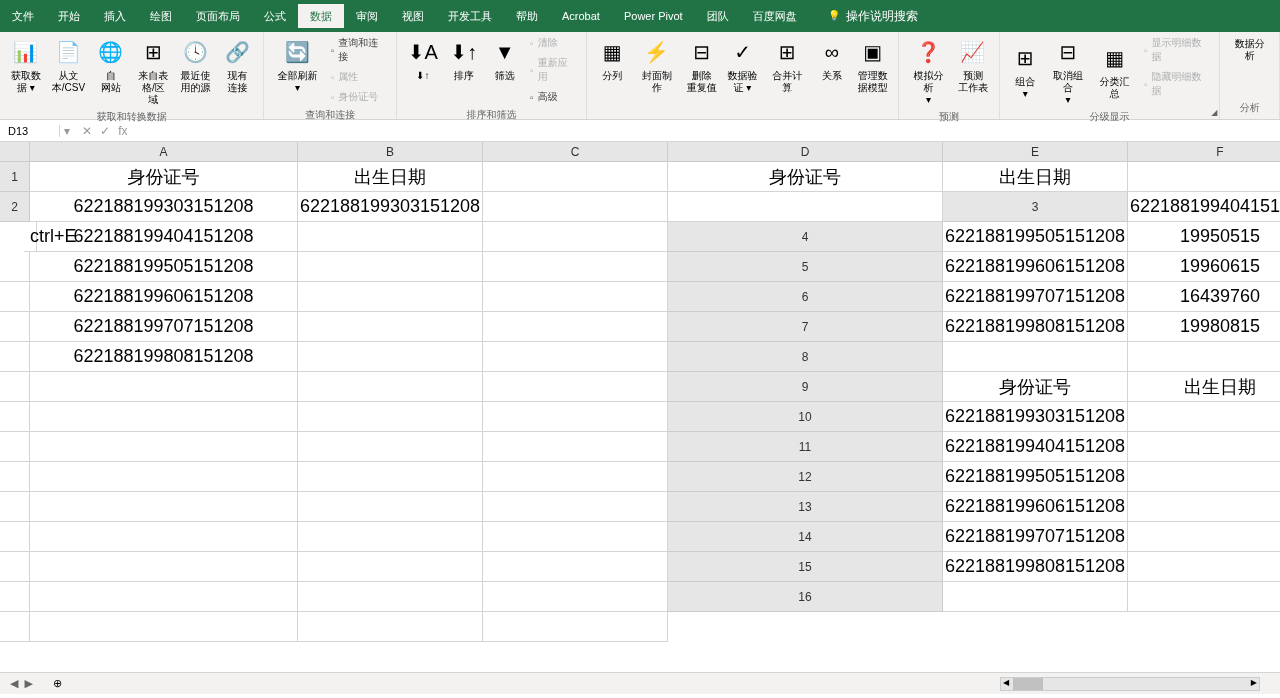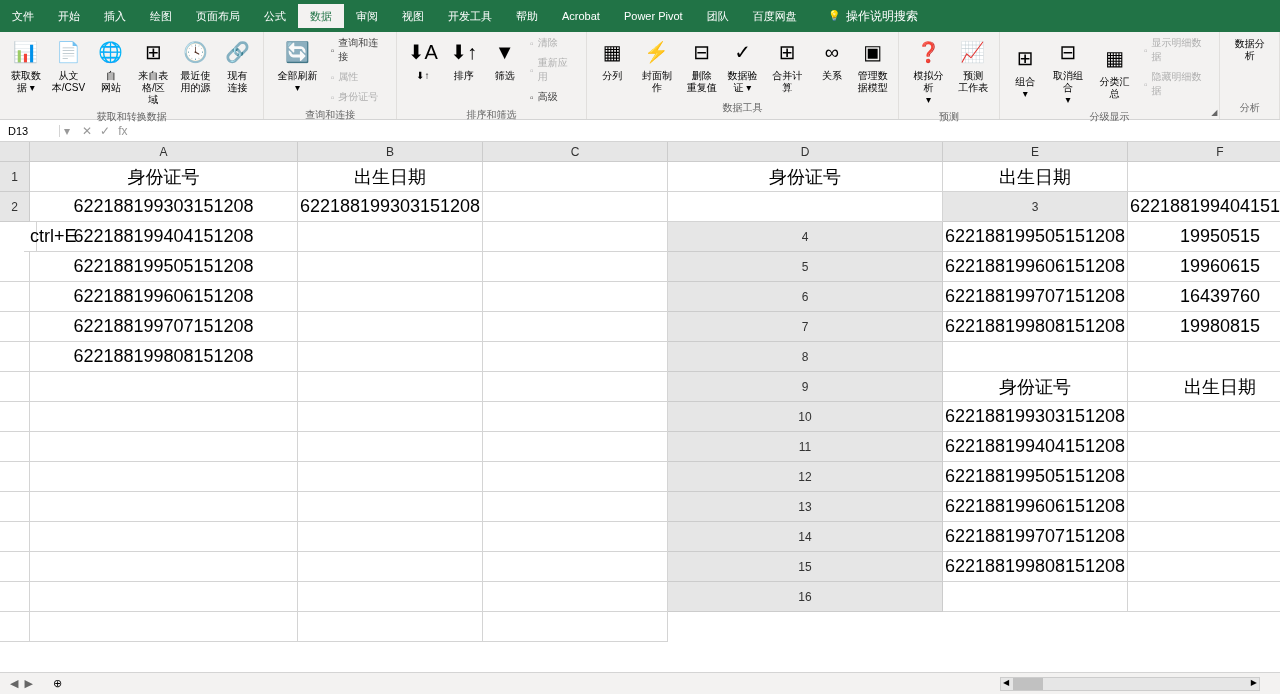--- a/index.html
+++ b/index.html
@@ -180,21 +180,20 @@
         </div>
         <div class="ribbon-btn-lg">
           <span class="icon">∞</span>
           <span class="label">关系</span>
         </div>
         <div class="ribbon-btn-lg">
           <span class="icon">▣</span>
           <span class="label">管理数<br>据模型</span>
         </div>
       </div>
-    <div class="ribbon-group-label">数据工具</div>
   </div>
   <div class="ribbon-group">
     <div class="ribbon-group-content" id="g5-btns">
         <div class="ribbon-btn-lg">
           <span class="icon">❓</span>
           <span class="label">模拟分析<br>▾</span>
         </div>
         <div class="ribbon-btn-lg">
           <span class="icon">📈</span>
           <span class="label">预测<br>工作表</span>

